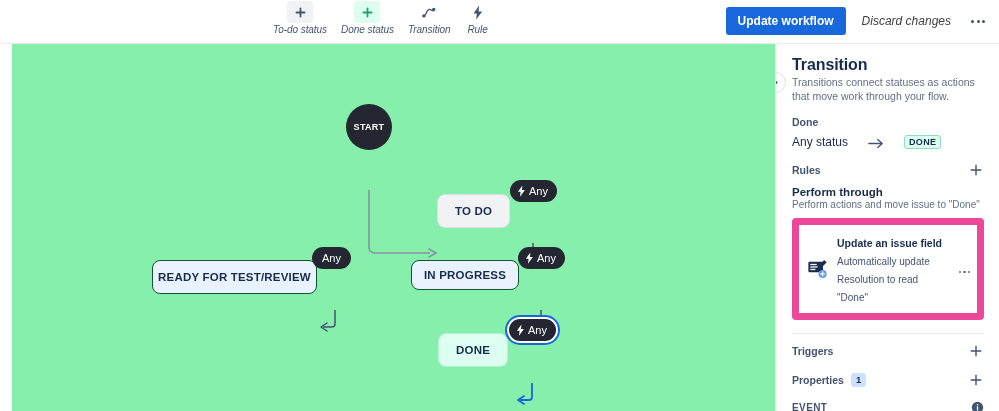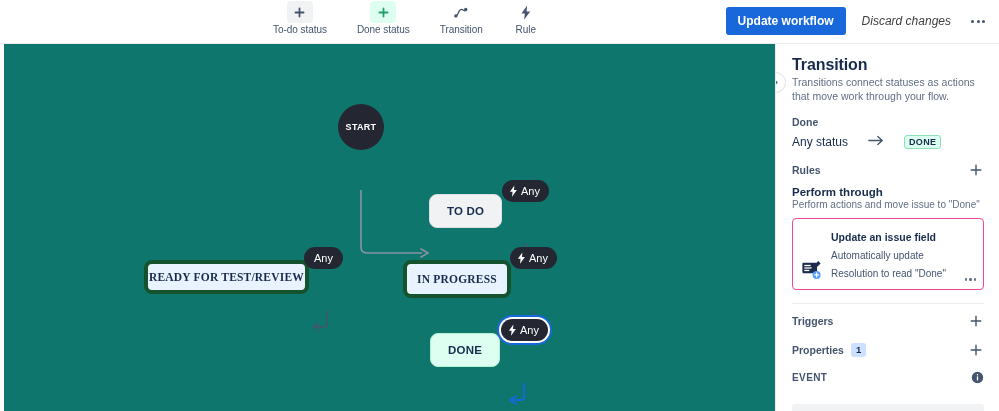--- a/index.html
+++ b/index.html
@@ -13,21 +13,21 @@
 
   
   .topbar {
     position: absolute; top: 0; left: 0;
     width: 999px; height: 44px;
     background: #ffffff;
     border-bottom: 1px solid #ebecf0;
   }
   .toolbar {
     position: absolute; left: 266px; top: 1px;
-    display: flex; align-items: flex-end; gap: 16px;
+    display: flex; align-items: flex-end; gap: 0px; font-style: italic;
   }
   .tool {
     display: flex; flex-direction: column; align-items: center;
     width: auto; padding: 0 7px; cursor: pointer;
   }
   .tool-ico {
     width: 26px; height: 22px; border-radius: 4px;
     display: flex; align-items: center; justify-content: center;
     margin-bottom: 1px;
   }
@@ -59,23 +59,23 @@
     font-style: italic;
   }
   .more-dots {
     display: flex; gap: 2.5px; align-items: center;
     padding: 8px 4px; cursor: pointer;
   }
   .more-dots i { width: 3px; height: 3px; border-radius: 50%; background: #44546f; display: block; }
 
   
   .canvas {
-    position: absolute; top: 44px; left: 4px;
+    position: absolute; top: 44px; left: 12px;
     width: 775px; height: 367px;
-    background: #0f766e;
+    background: #86efac;
     overflow: hidden;
   }
   .svg-layer { position: absolute; top: 0; left: 0; width: 775px; height: 367px; }
 
   .node {
     position: absolute;
     display: flex; align-items: center; justify-content: center;
     border-radius: 8px;
     font-size: 11.5px; font-weight: bold;
     letter-spacing: 0.2px;
@@ -83,21 +83,21 @@
   }
   .node-start {
     width: 46px; height: 46px; border-radius: 50%;
     background: #242731; color: #ffffff;
     font-size: 9px; letter-spacing: 0.3px;
   }
   .node-todo {
     background: #f1f2f4; border: 1px solid #dcdfe4; color: #172b4d;
   }
   .node-blue {
-    background: #e9f2ff; border: 4px solid #14532d; color: #172b4d; font-family: Liberation Serif, serif;
+    background: #e9f2ff; border: 1px solid #14532d; color: #172b4d;
   }
   .node-green {
     background: #dcfff1; border: 1px solid #b3f5d3; color: #172b4d;
   }
 
   
   .anybadge {
     position: absolute;
     height: 22px; border-radius: 11px;
     background: #242731; color: #ffffff;
@@ -135,21 +135,21 @@
   }
   .panel-sub {
     font-size: 10.5px; color: #626f86; line-height: 1.32;
     margin-bottom: 12px;
   }
   .sec-label {
     font-size: 10.5px; font-weight: bold; color: #44546f;
     margin-bottom: 7px;
   }
   .path-row {
-    display: flex; align-items: flex-start; gap: 20px;
+    display: flex; align-items: flex-end; gap: 20px;
     font-size: 12px; color: #172b4d; margin-bottom: 13px;
   }
   .lozenge {
     font-size: 9px; font-weight: bold; letter-spacing: 0.3px;
     color: #172b4d; background: #dcfff1;
     border: 1px solid #8ee0b8; border-radius: 3px;
     padding: 1px 4px;
   }
   .sec-head {
     display: flex; align-items: center; justify-content: space-between;
@@ -160,23 +160,23 @@
     width: 16px; height: 16px; cursor: pointer;
     display: flex; align-items: center; justify-content: center;
     color: #44546f;
   }
   .rule-title {
     font-size: 11.5px; font-weight: bold; color: #172b4d;
     margin-bottom: 1px;
   }
   .rule-desc { font-size: 10px; color: #626f86; margin-bottom: 8px; }
   .action-card {
-    border: 1px solid #ec4899; border-radius: 4px;
+    border: 7px solid #ec4899; border-radius: 4px;
     padding: 8px 7px 8px 8px;
-    display: flex; align-items: flex-end; gap: 8px;
+    display: flex; align-items: center; gap: 8px;
     margin-bottom: 13px;
     cursor: pointer;
   }
   .action-icon { width: 22px; height: 22px; flex: 0 0 22px; margin-top: 1px; }
   .action-text { flex: 1; min-width: 0; }
   .action-name { font-size: 10.5px; font-weight: bold; color: #172b4d; line-height: 1.25; }
   .action-sub { font-size: 10px; color: #44546f; line-height: 1.3; }
   .card-dots { display: flex; gap: 2px; padding-top: 7px; cursor: pointer; }
   .card-dots i { width: 2.5px; height: 2.5px; border-radius: 50%; background: #626f86; display: block; }
 
@@ -302,21 +302,21 @@
     <span>Any</span>
   </div>
 
   <div class="node node-blue" style="left:140px; top:216px; width:165px; height:34px;">
     <span>READY FOR TEST/REVIEW</span>
   </div>
   <div class="anybadge no-bolt" style="left:300px; top:203px;">
     <span>Any</span>
   </div>
 
-  <div class="node node-blue" style="left:399px; top:216px; width:108px; height:38px;">
+  <div class="node node-blue" style="left:399px; top:216px; width:108px; height:30px;">
     <span>IN PROGRESS</span>
   </div>
   <div class="anybadge" style="left:506px; top:203px;">
     <svg class="bolt" viewBox="0 0 12 16">
         <path d="M7.2 0.5L1.2 9h3.6L4 15.5 10.5 6.8H6.6z" fill="#ffffff"></path>
       </svg>
     <span>Any</span>
   </div>
 
   <div class="node node-green" style="left:426px; top:289px; width:70px; height:34px;">

